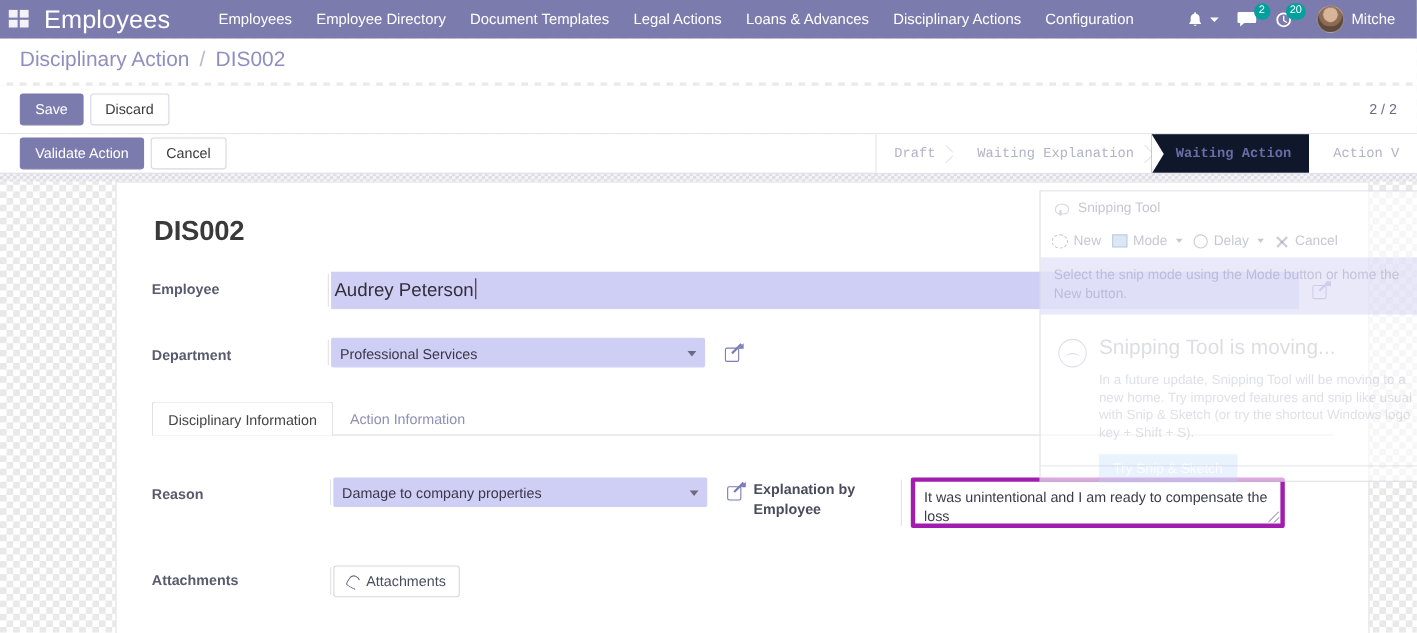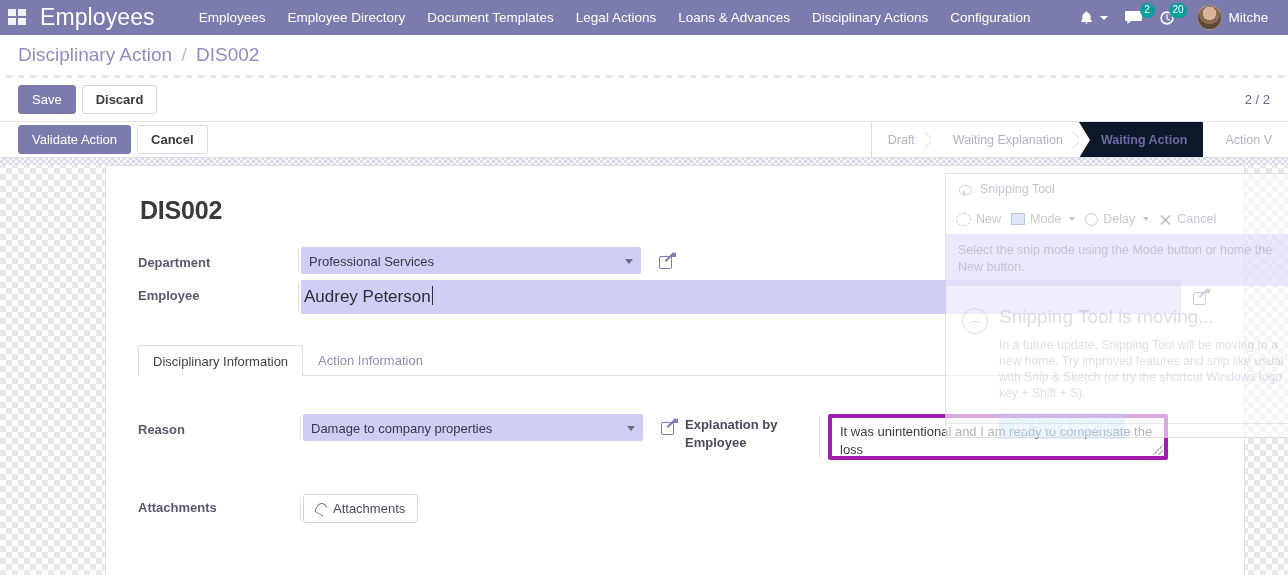--- a/index.html
+++ b/index.html
@@ -89,21 +89,21 @@
     display: flex; align-items: center;
     border-bottom: 1px solid #e3e3ec;
   }
   .btn {
     font-family: "Liberation Sans", sans-serif;
     font-size: 13px; line-height: 1;
     padding: 7px 13px; border-radius: 3px; cursor: pointer;
     border: 1px solid transparent; white-space: nowrap;
   }
   .btn-primary { background: #7c7bad; border-color: #7c7bad; color: #ffffff; }
-  .btn-default { background: #ffffff; border-color: #d8d8e0; color: #3b3b3b; font-weight: bold; }
+  .btn-default { background: #ffffff; border-color: #d8d8e0; color: #3b3b3b; }
   #action-row .btn:first-child { margin-left: 18px; }
   #action-row .btn + .btn { margin-left: 6px; }
   #pager { margin-left: auto; margin-right: 18px; font-size: 13px; color: #6b6b86; }
 
   
   #status-row {
     position: absolute; left: 0; top: 122px; width: 1288px; height: 36px;
     background: #ffffff; z-index: 35;
     display: flex; align-items: center;
     border-bottom: 1px solid #dedee6;
@@ -111,21 +111,21 @@
   #status-row .left-btns { display: flex; align-items: center; }
   #status-row .left-btns .btn:first-child { margin-left: 18px; }
   #status-row .left-btns .btn + .btn { margin-left: 6px; }
   #statusbar {
     margin-left: auto; display: flex; align-items: stretch; height: 35px;
     border-left: 1px solid #dedee6;
   }
   .state {
     position: relative; display: flex; align-items: center;
     padding: 0 16px 0 22px; font-size: 12.5px; color: #b3b3c6;
-    background: #ffffff; white-space: nowrap;
+    background: #ffffff; white-space: nowrap; font-family: Liberation Mono, monospace;
   }
   .state:first-child { padding-left: 16px; }
   .state .chev {
     position: absolute; right: 0; top: 50%; width: 12px; height: 12px;
     margin-top: -6px;
     border-top: 1px solid #e2e2ea; border-right: 1px solid #e2e2ea;
     transform: rotate(45deg); background: transparent;
   }
   .state.active {
     background: #0f172a; color: #6b6ba5; font-weight: bold;
@@ -475,53 +475,53 @@
       <span>Action V</span>
     </span>
   </span>
 </div>
 
 <div id="dotted"></div>
 
 <div id="sheet">
 
   <div id="record-title">DIS002</div>
+
+  <div class="frow" style="margin-bottom:26px;">
+    <div class="flabel">Employee</div>
+    <div class="fctrl" style="position:relative;padding-left:3px;">
+      <span class="field-divider"></span>
+      <div id="employee-input">
+        <span>Audrey Peterson</span><span class="txtcursor"></span>
+        <span class="caret" style="right:8px;"></span>
+      </div>
+    </div>
+    <div style="margin:8px 0 0 12px;">
+      <span class="ext-link">
+        <span class="box"></span><span class="arr"></span>
+      </span>
+    </div>
+  </div>
 
   <div class="frow" style="margin-bottom:6px;">
     <div class="flabel">Department</div>
     <div class="fctrl" style="position:relative;padding-left:3px;">
       <span class="field-divider"></span>
       <div class="inp sel" style="width:340px;">
         <span>Professional Services</span>
         <span class="caret"></span>
       </div>
     </div>
     <div style="margin:5px 0 0 18px;">
       <span class="ext-link">
         <span class="box"></span><span class="arr"></span>
       </span>
     </div>
   </div>
 
-  <div class="frow" style="margin-bottom:26px;">
-    <div class="flabel">Employee</div>
-    <div class="fctrl" style="position:relative;padding-left:3px;">
-      <span class="field-divider"></span>
-      <div id="employee-input">
-        <span>Audrey Peterson</span><span class="txtcursor"></span>
-        <span class="caret" style="right:8px;"></span>
-      </div>
-    </div>
-    <div style="margin:8px 0 0 12px;">
-      <span class="ext-link">
-        <span class="box"></span><span class="arr"></span>
-      </span>
-    </div>
-  </div>
-
 
   <div id="notebook">
     <div id="tabs">
       <span class="tab active">Disciplinary Information</span>
       <span class="tab">Action Information</span>
     </div>
 
     <div id="tabpane">
 
       <div class="frow" style="align-items:flex-start;margin-bottom:34px;">

